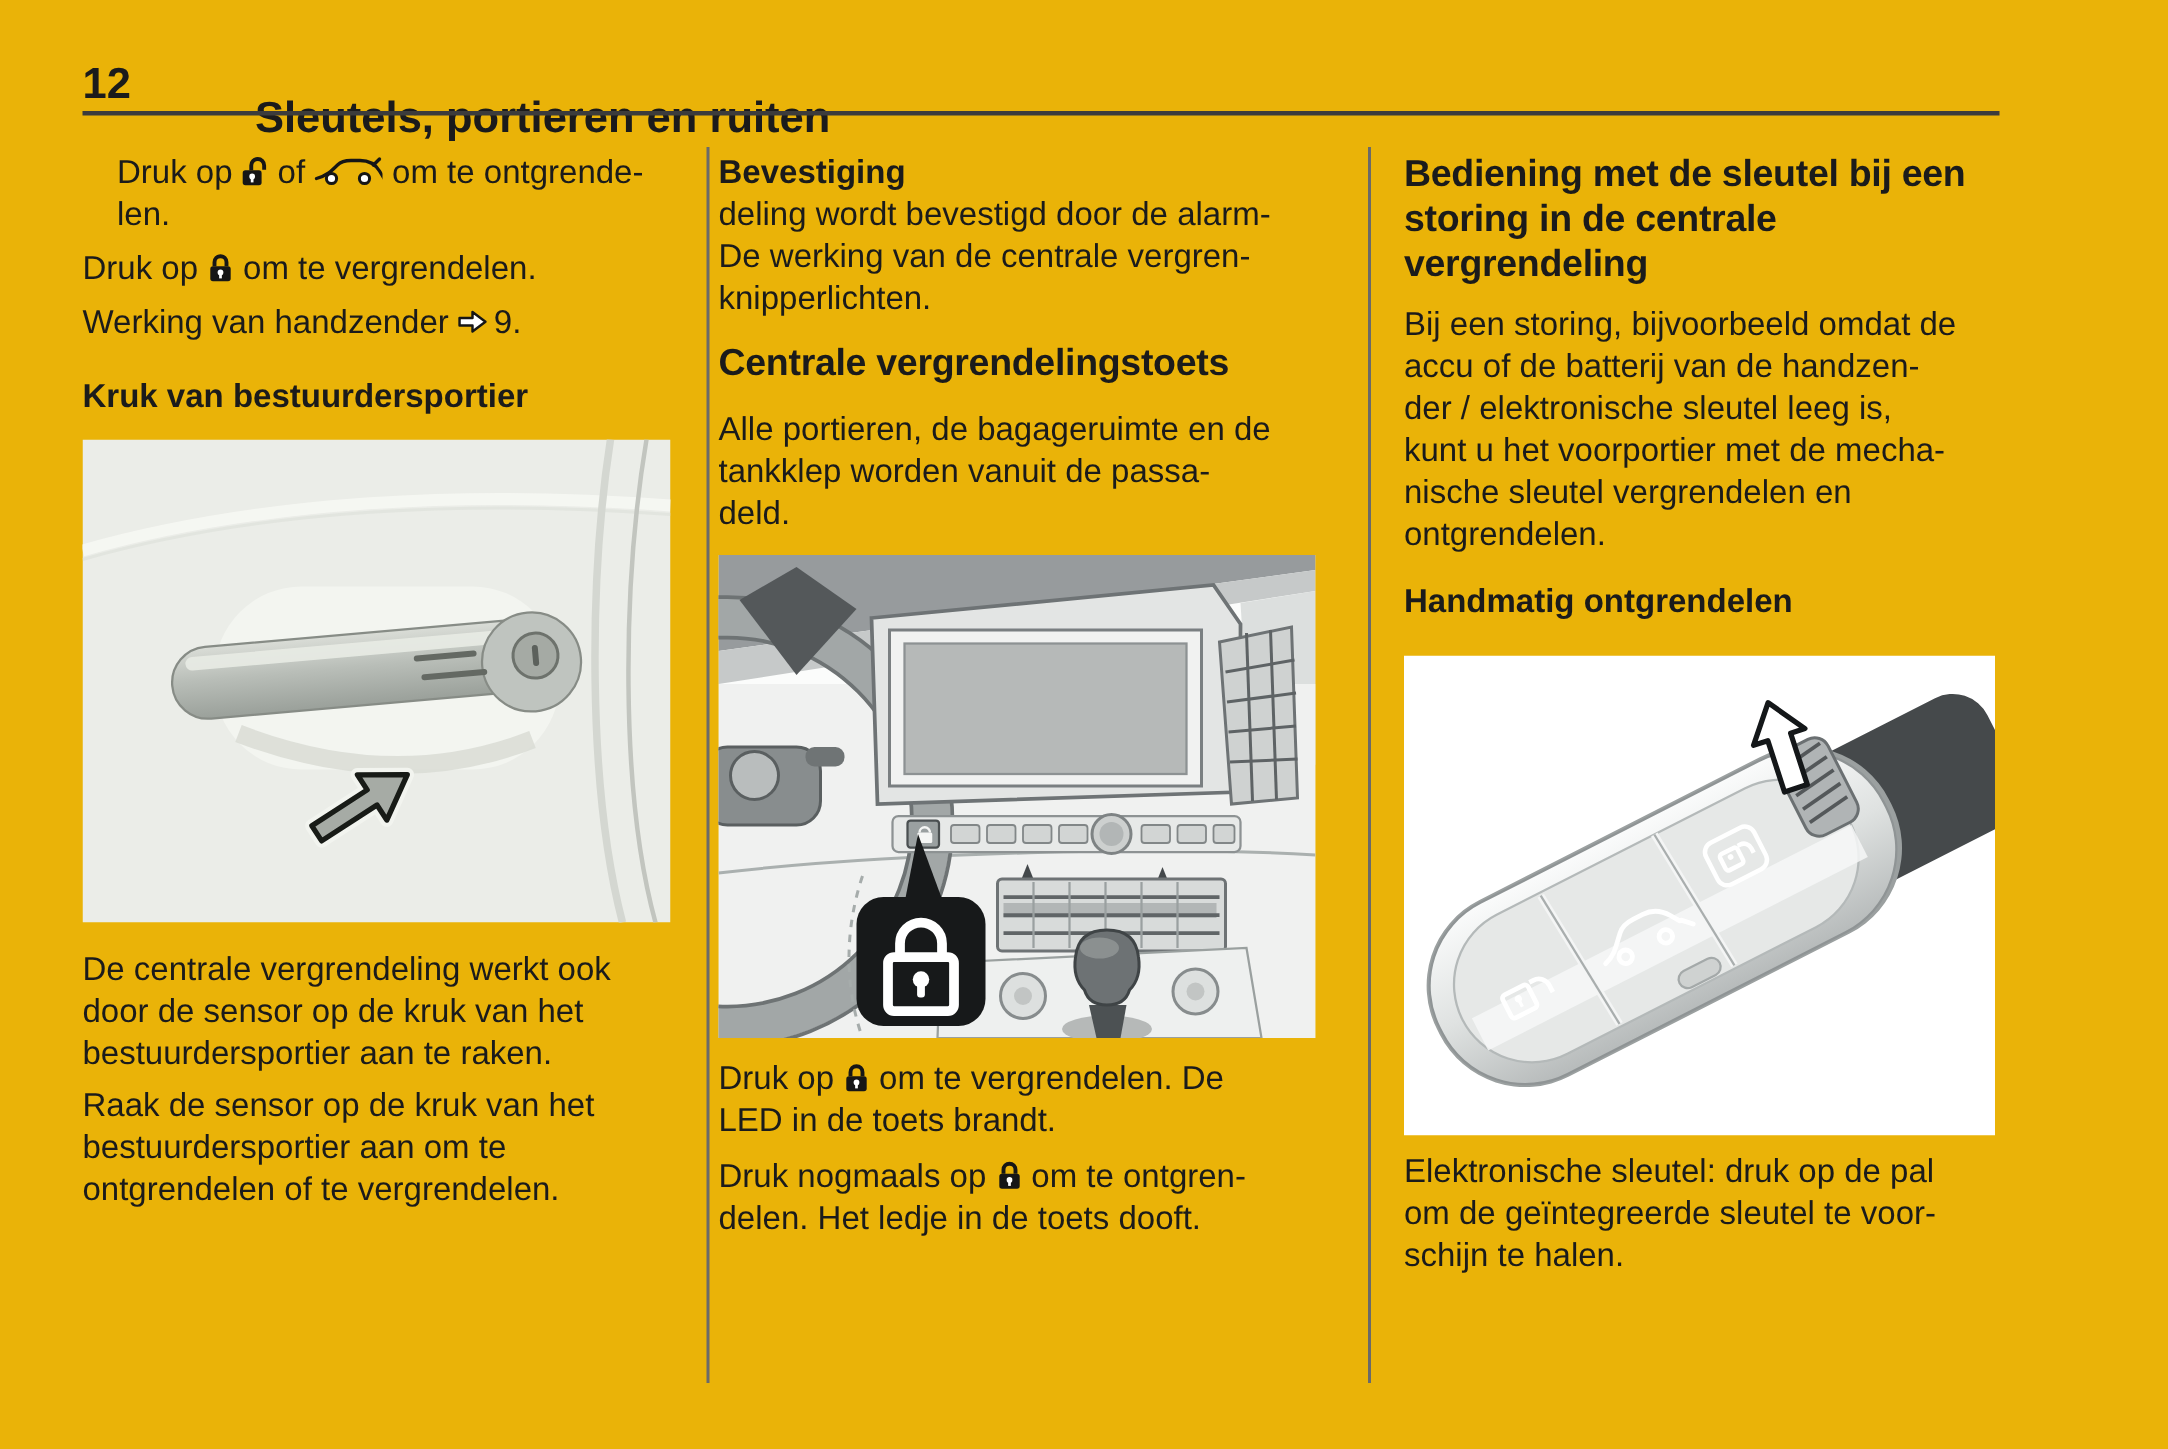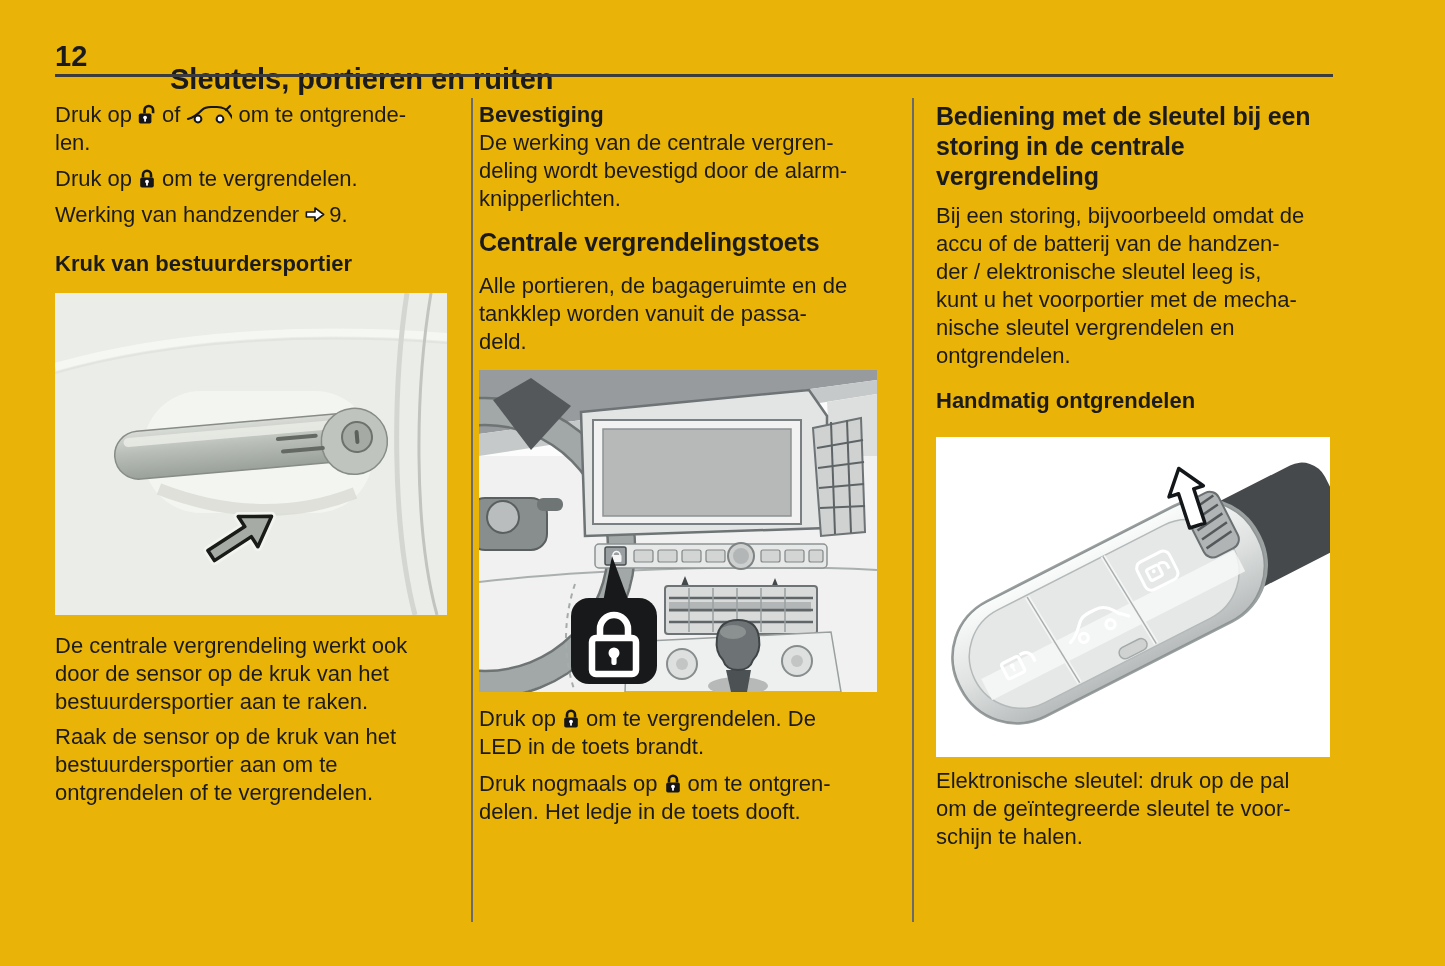--- a/index.html
+++ b/index.html
@@ -22,21 +22,21 @@
   .col3{left:936px;width:400px;}
   .line{white-space:nowrap;font-size:22px;line-height:28px;}
   .h-small .line{font-weight:bold;}
   .h-big .line{font-weight:bold;font-size:25px;line-height:30px;letter-spacing:-0.2px;}
   .para{margin:0;}
   .inline-icon{display:inline-block;vertical-align:-3px;margin:0 6px;}
   .inline-icon.car{vertical-align:-2px;}
   .inline-icon.refarrow{vertical-align:-1px;margin-right:4px;}
   .figure{display:block;}
   
-  .c1-p1{margin-top:2px;}
+  .c1-p1{margin-top:2px;margin-left:23px;}
   .c1-p2{margin-top:8px;}
   .c1-p3{margin-top:8px;}
   .c1-h1{margin-top:21px;}
   .c1-fig{margin-top:15px;}
   .c1-p4{margin-top:17px;}
   .c1-p5{margin-top:7px;}
   
   .c2-h1{margin-top:2px;}
   .c2-p1{margin-top:0px;}
   .c2-h2{margin-top:14px;}
@@ -150,22 +150,22 @@
     </div>
   </div>
 
   <div class="col col2">
 
     <div class="para h-small c2-h1">
       <div class="line">Bevestiging</div>
     </div>
 
     <div class="para c2-p1">
+      <div class="line">deling wordt bevestigd door de alarm-</div>
       <div class="line">De werking van de centrale vergren-</div>
-      <div class="line">deling wordt bevestigd door de alarm-</div>
       <div class="line">knipperlichten.</div>
     </div>
 
     <div class="para h-big c2-h2">
       <div class="line">Centrale vergrendelingstoets</div>
     </div>
 
     <div class="para c2-p2">
       <div class="line">Alle portieren, de bagageruimte en de</div>
       <div class="line">tankklep worden vanuit de passa-</div>

